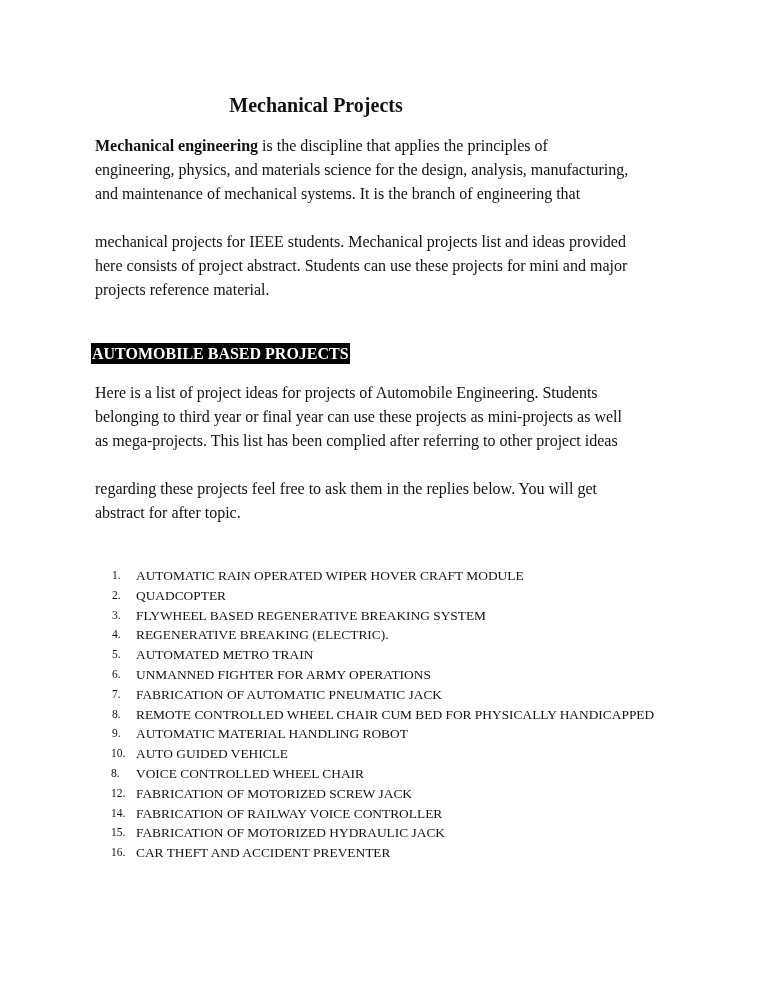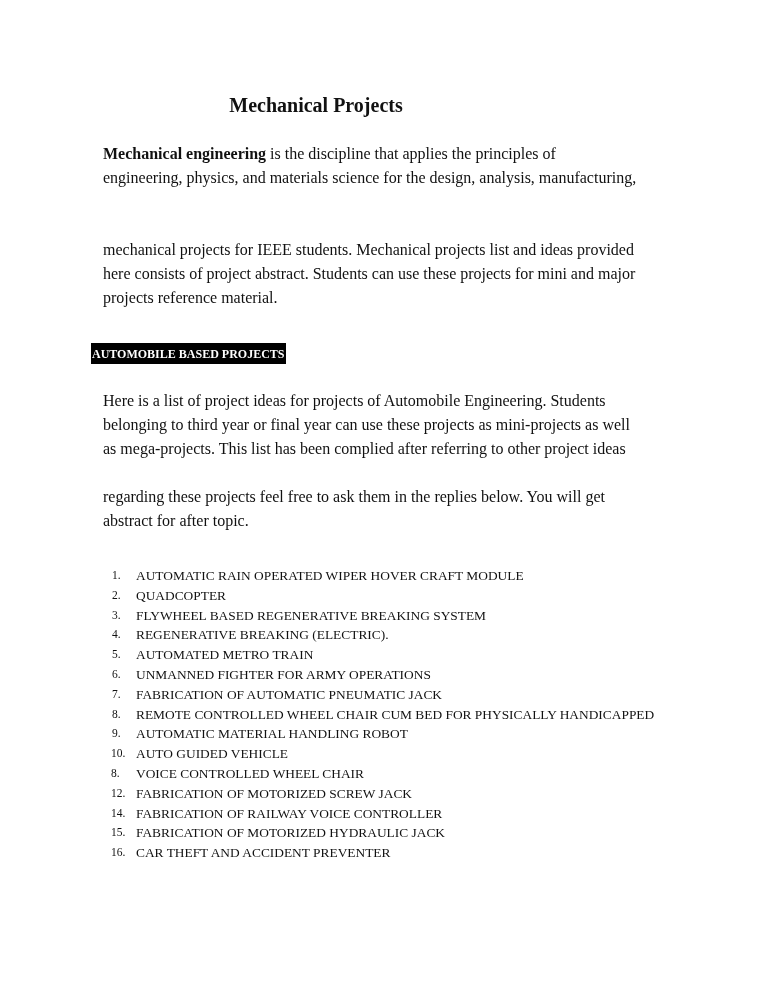--- a/index.html
+++ b/index.html
@@ -7,49 +7,49 @@
   .page {
     position: absolute; left: 0; top: 0; width: 768px; height: 994px;
     font-family: "Liberation Serif", serif; color: #111;
   }
   .title {
     position: absolute; left: 0; width: 632px; top: 93px;
     text-align: center; font-weight: bold; font-size: 20px; line-height: 24px;
   }
   .para {
     position: absolute; left: 91px; width: 600px;
-    font-size: 16px; line-height: 24px; margin: 12px;
+    font-size: 16px; line-height: 24px; margin: 4px;
   }
   .intro { top: 130px; }
   .intro b { font-weight: bold; }
   .heading {
     position: absolute; left: 91px; top: 343px;
     background: #000; color: #fff; font-weight: bold;
-    font-size: 12px; line-height: 20px; padding: 1px 1px 0 1px;
+    font-size: 16px; line-height: 20px; padding: 1px 1px 0 1px;
   }
   .auto-para { top: 377px; }
   .list {
     position: absolute; left: 100px; top: 566px; margin: 0; padding: 0;
     list-style: none; font-size: 13.4px; line-height: 19.8px; width: 560px;
   }
   .list li { display: flex; }
   .list .num { width: 36px; font-size: 11.5px; flex-shrink: 0; padding-left: 12px; box-sizing: border-box;}
   .list .num.two { padding-left: 11px; }
   .list .txt { flex: 1; }
 </style>
 </head>
 <body>
 
 <div class="page">
   <div class="title">Mechanical Projects</div>
 
   <p class="para intro">
     <b>Mechanical engineering</b><span> is the discipline that applies the principles of</span><br>
     <span>engineering,  physics, and materials  science for the design, analysis,  manufacturing,</span><br>
-    <br>
+    <span>and maintenance  of mechanical  systems. It is the branch of engineering  that</span><br>
     <br>
     <span>mechanical  projects for IEEE students. Mechanical projects list and ideas provided</span><br>
     <span>here consists of project abstract. Students can use these projects for mini  and major</span><br>
     <span>projects reference material.</span>
   </p>
 
   <div class="heading">AUTOMOBILE BASED PROJECTS</div>
 
   <p class="para auto-para">
     <span>Here is a list  of project ideas for projects of Automobile Engineering.  Students</span><br>

